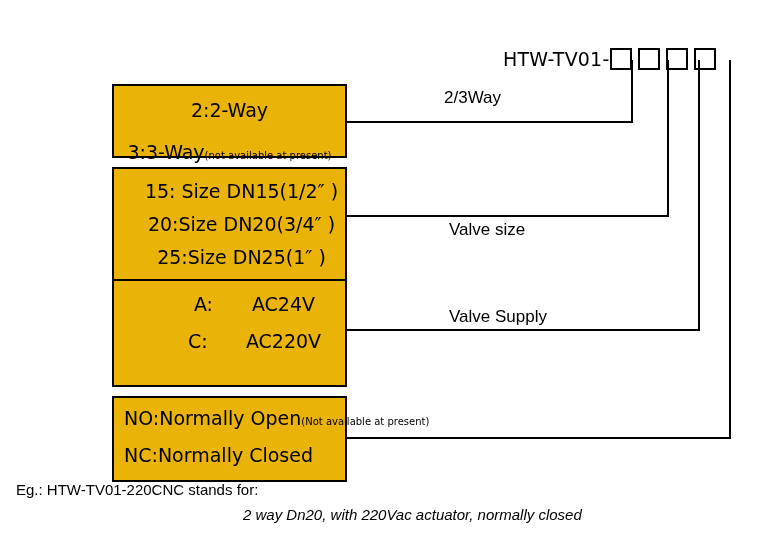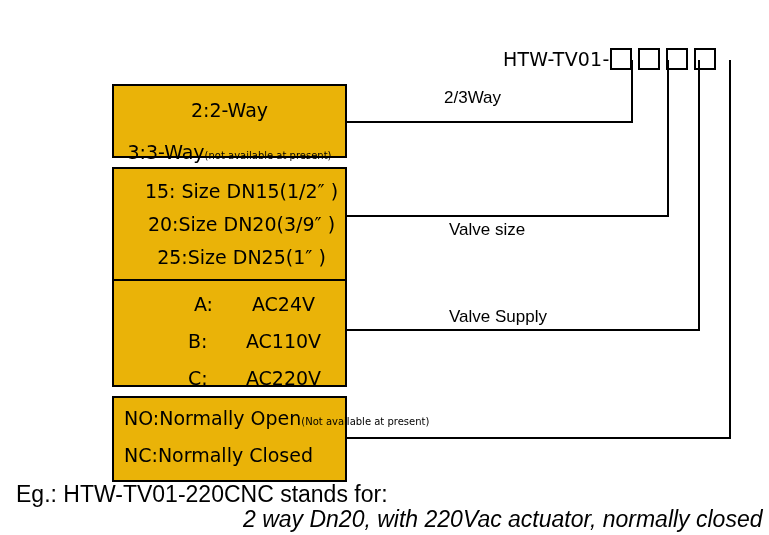--- a/index.html
+++ b/index.html
@@ -118,21 +118,21 @@
     position: absolute;
     font-family: "Liberation Sans", sans-serif;
     font-size: 17px;
     white-space: nowrap;
   }
 
   
   .footer-line {
     position: absolute;
     font-family: "Liberation Sans", sans-serif;
-    font-size: 23px;
+    font-size: 15px;
     white-space: nowrap;
   }
   #footer-l1 { left: 16px; top: 481px; }
   #footer-l2 { left: 243px; top: 506px; font-style: italic; }
 </style>
 </head>
 <body>
 
 <div id="diagram">
 
@@ -168,33 +168,30 @@
       <span>3:3-Way</span><span class="note">(not available at present)</span>
     </div>
   </div>
 
   <div class="opt-box centered" id="box-size">
     <div class="opt-line">
       <span class="sz-inner"><span>15:</span>
       <span>Size DN15(1/2″   )</span></span>
     </div>
     <div class="opt-line">
-      <span class="sz-inner"><span>20:</span><span>Size DN20(3/9″   )</span></span>
+      <span class="sz-inner"><span>20:</span><span>Size DN20(3/4″   )</span></span>
     </div>
     <div class="opt-line">
       <span class="sz-inner"><span>25:</span><span>Size DN25(1″   )</span></span>
     </div>
   </div>
 
   <div class="opt-box centered" id="box-power">
     <div class="opt-line">
       <span class="pw-inner"><span class="col-code">A:</span><span>AC24V</span></span>
-    </div>
-    <div class="opt-line">
-      <span class="pw-inner"><span class="col-code">B:</span><span>AC110V</span></span>
     </div>
     <div class="opt-line">
       <span class="pw-inner"><span class="col-code">C:</span><span>AC220V</span></span>
     </div>
   </div>
 
   <div class="opt-box" id="box-action">
     <div class="opt-line">
       <span>NO:Normally Open</span><span class="note">(Not available at present)</span>
     </div>

